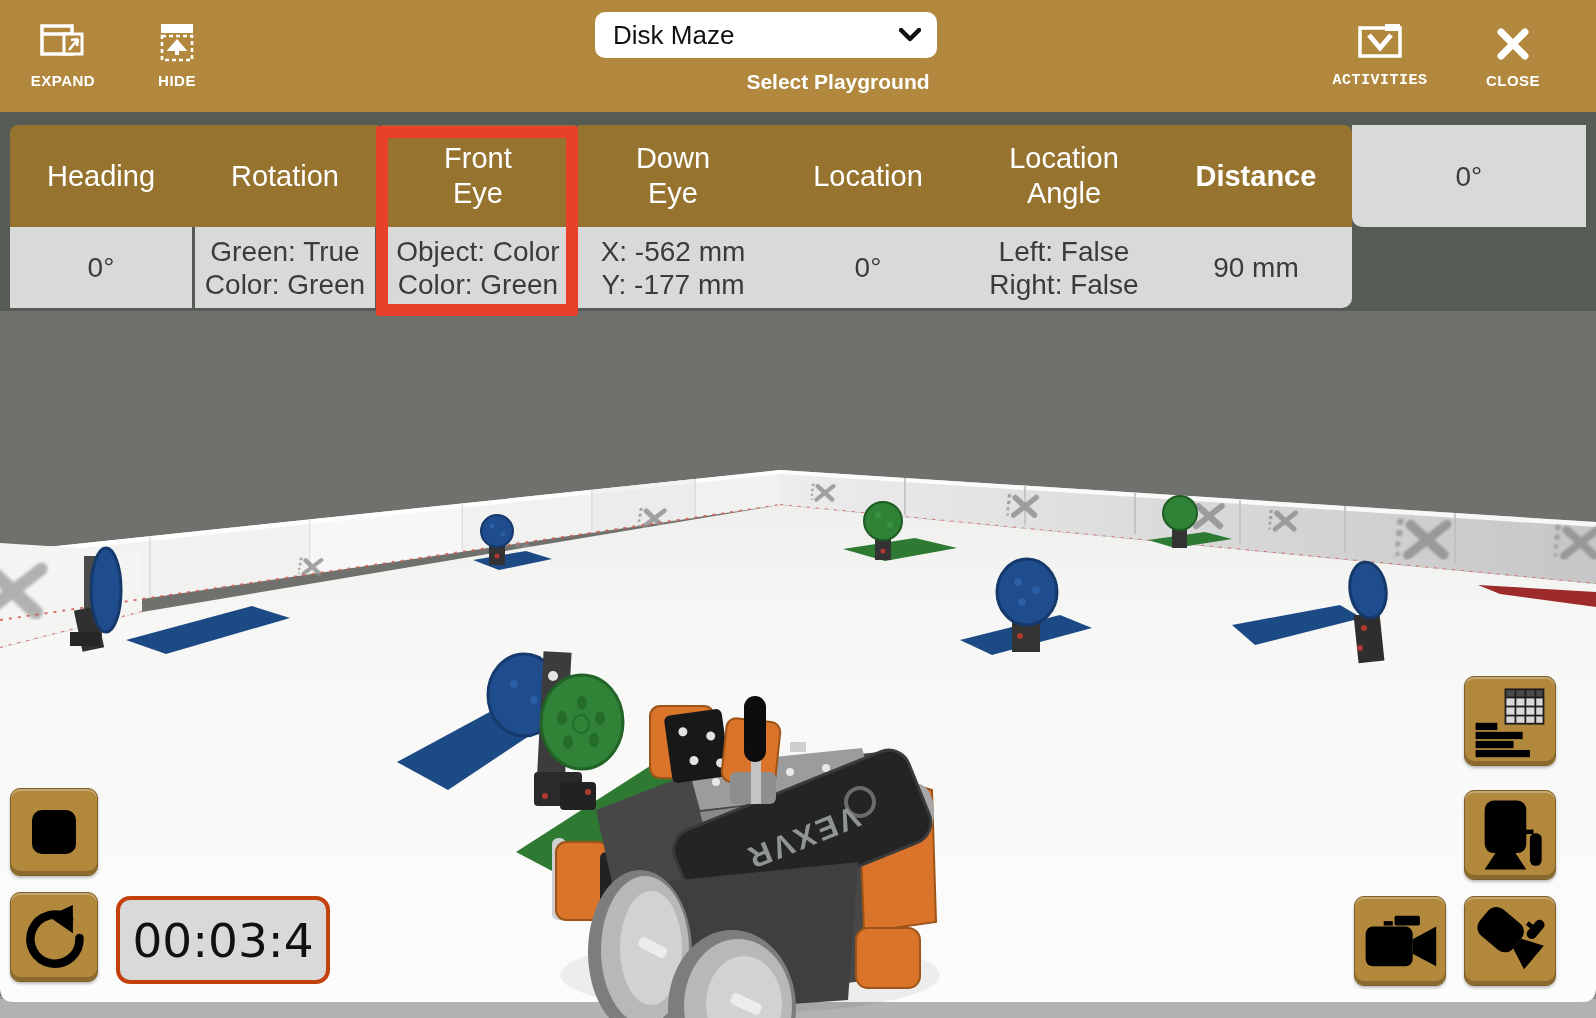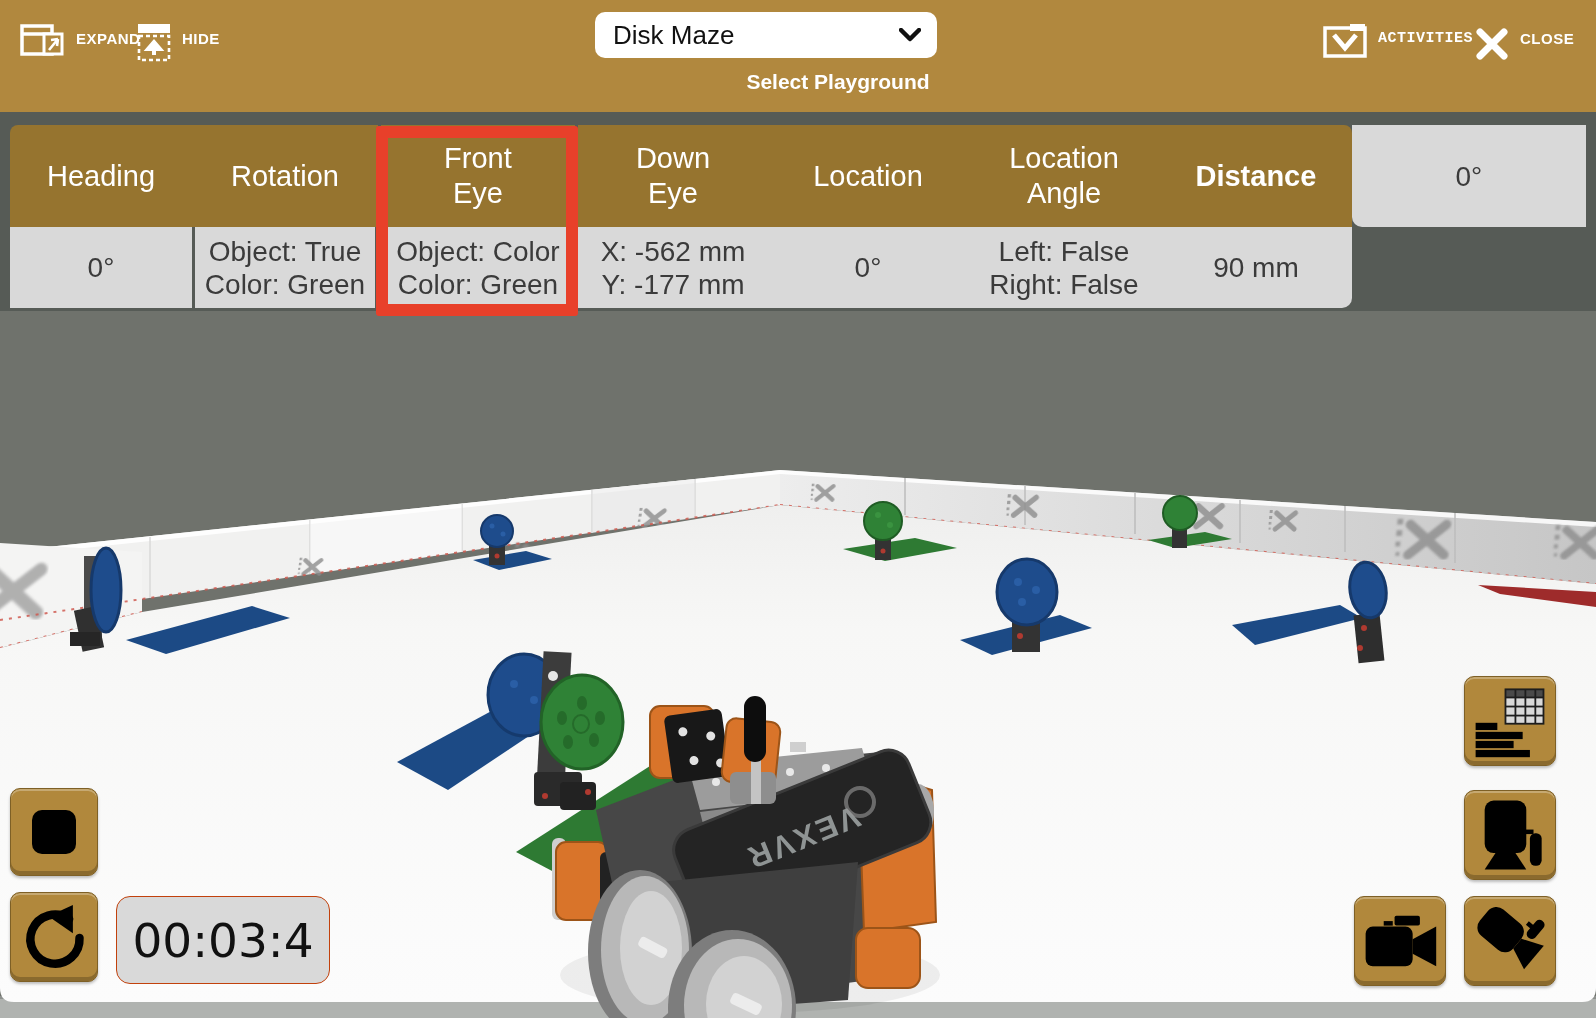--- a/index.html
+++ b/index.html
@@ -6,21 +6,21 @@
   html,body { width:1596px; height:1018px; overflow:hidden; background:#b0b3b0;
               font-family:"Liberation Sans", sans-serif; }
   #stage { position:relative; width:1596px; height:1018px; background:#b0b3b0; }
 
   
   #scene { position:absolute; left:0; top:0; width:1596px; height:1018px; z-index:0; }
 
   
   #topbar { position:absolute; left:0; top:0; width:1596px; height:112px;
             background:#b1883e; z-index:30; }
-  .tb-btn { position:absolute; top:14px; display:flex; flex-direction:row;
+  .tb-btn { position:absolute; top:14px; display:flex; flex-direction:column;
             align-items:center; gap:10px; cursor:pointer; color:#fff; }
   .tb-label { font-size:15px; font-weight:700; letter-spacing:.5px; color:#fff; }
   #btn-expand { left:20px; width:86px; }
   #btn-hide   { left:136px; width:82px; }
   #btn-activities { left:1322px; width:116px;font-family:Liberation Mono, monospace; }
   #btn-close  { left:1474px; width:78px; }
   .tb-icon { height:48px; display:flex; align-items:flex-end; justify-content:center; }
 
   #select-wrap { position:absolute; left:595px; top:12px; width:342px; height:46px;
                  background:#fff; border-radius:10px; display:flex; align-items:center;
@@ -58,21 +58,21 @@
                           0 2px 3px rgba(0,0,0,.25);
               display:flex; align-items:center; justify-content:center; }
   #btn-stop  { left:10px;  top:788px; width:88px; height:88px; }
   #btn-reset { left:10px;  top:892px; width:88px; height:90px; }
   #btn-dashboard { left:1464px; top:676px; width:92px; height:90px; }
   #btn-robotview { left:1464px; top:790px; width:92px; height:90px; }
   #btn-video     { left:1354px; top:896px; width:92px; height:90px; }
   #btn-tiltcam   { left:1464px; top:896px; width:92px; height:90px; }
 
   #timer { position:absolute; left:116px; top:896px; width:214px; height:88px;
-           background:#d9d9d9; border:1px solid #c2410c; border-radius:14px; z-index:15;
+           background:#d9d9d9; border:4px solid #c2410c; border-radius:14px; z-index:15;
            display:flex; align-items:center; justify-content:center;
            font-family:"DejaVu Sans", sans-serif; font-size:47px; color:#111; }
 </style>
 </head>
 <body>
 
 <div id="stage">
 
   <svg id="scene" viewBox="0 0 1596 1018" xmlns="http://www.w3.org/2000/svg">
     <defs>
@@ -369,21 +369,21 @@
         <span>Distance</span>
         </div>
 
       <div class="dcell r0">
         <span>0°</span>
         </div>
       <div class="dcell">
         <span>0°</span>
         </div>
       <div class="dcell col-hl">
-        <span>Object: True</span>
+        <span>Green: True</span>
         <span>Color: Green</span>
         </div>
       <div class="dcell">
         <span>Object: Color</span>
         <span>Color: Green</span>
         </div>
       <div class="dcell">
         <span>X: -562 mm</span>
         <span>Y: -177 mm</span>
         </div>

